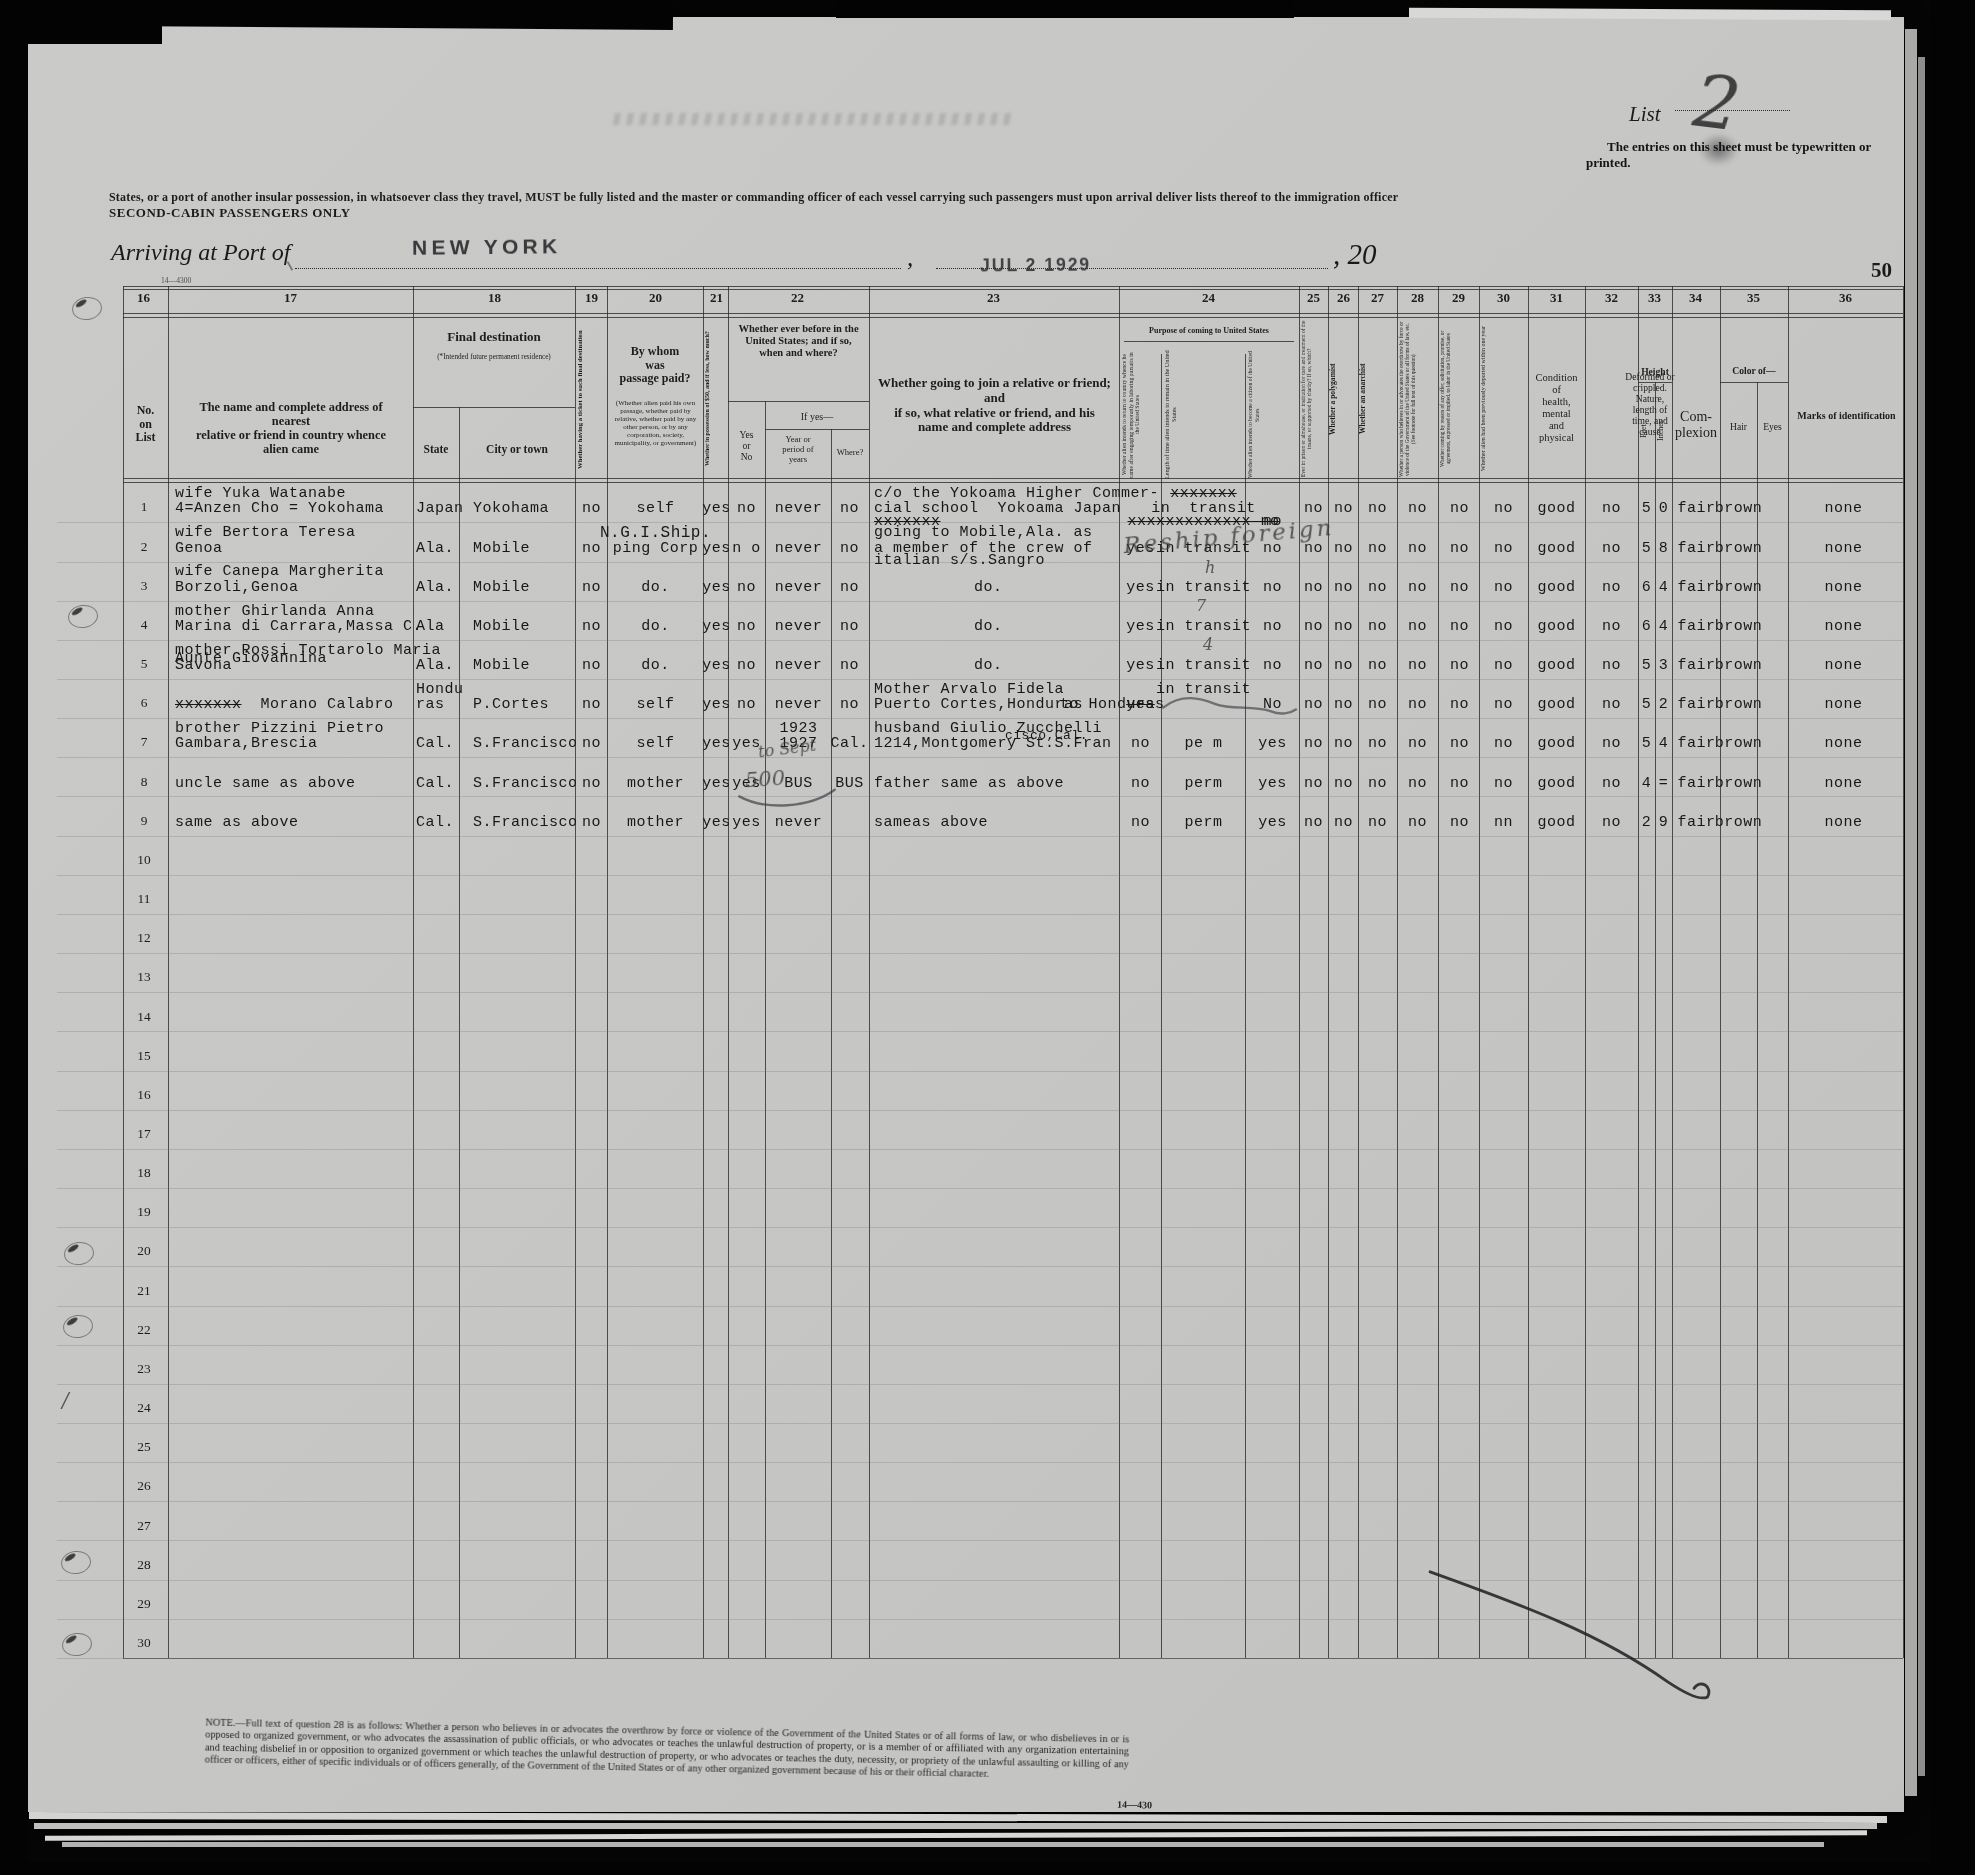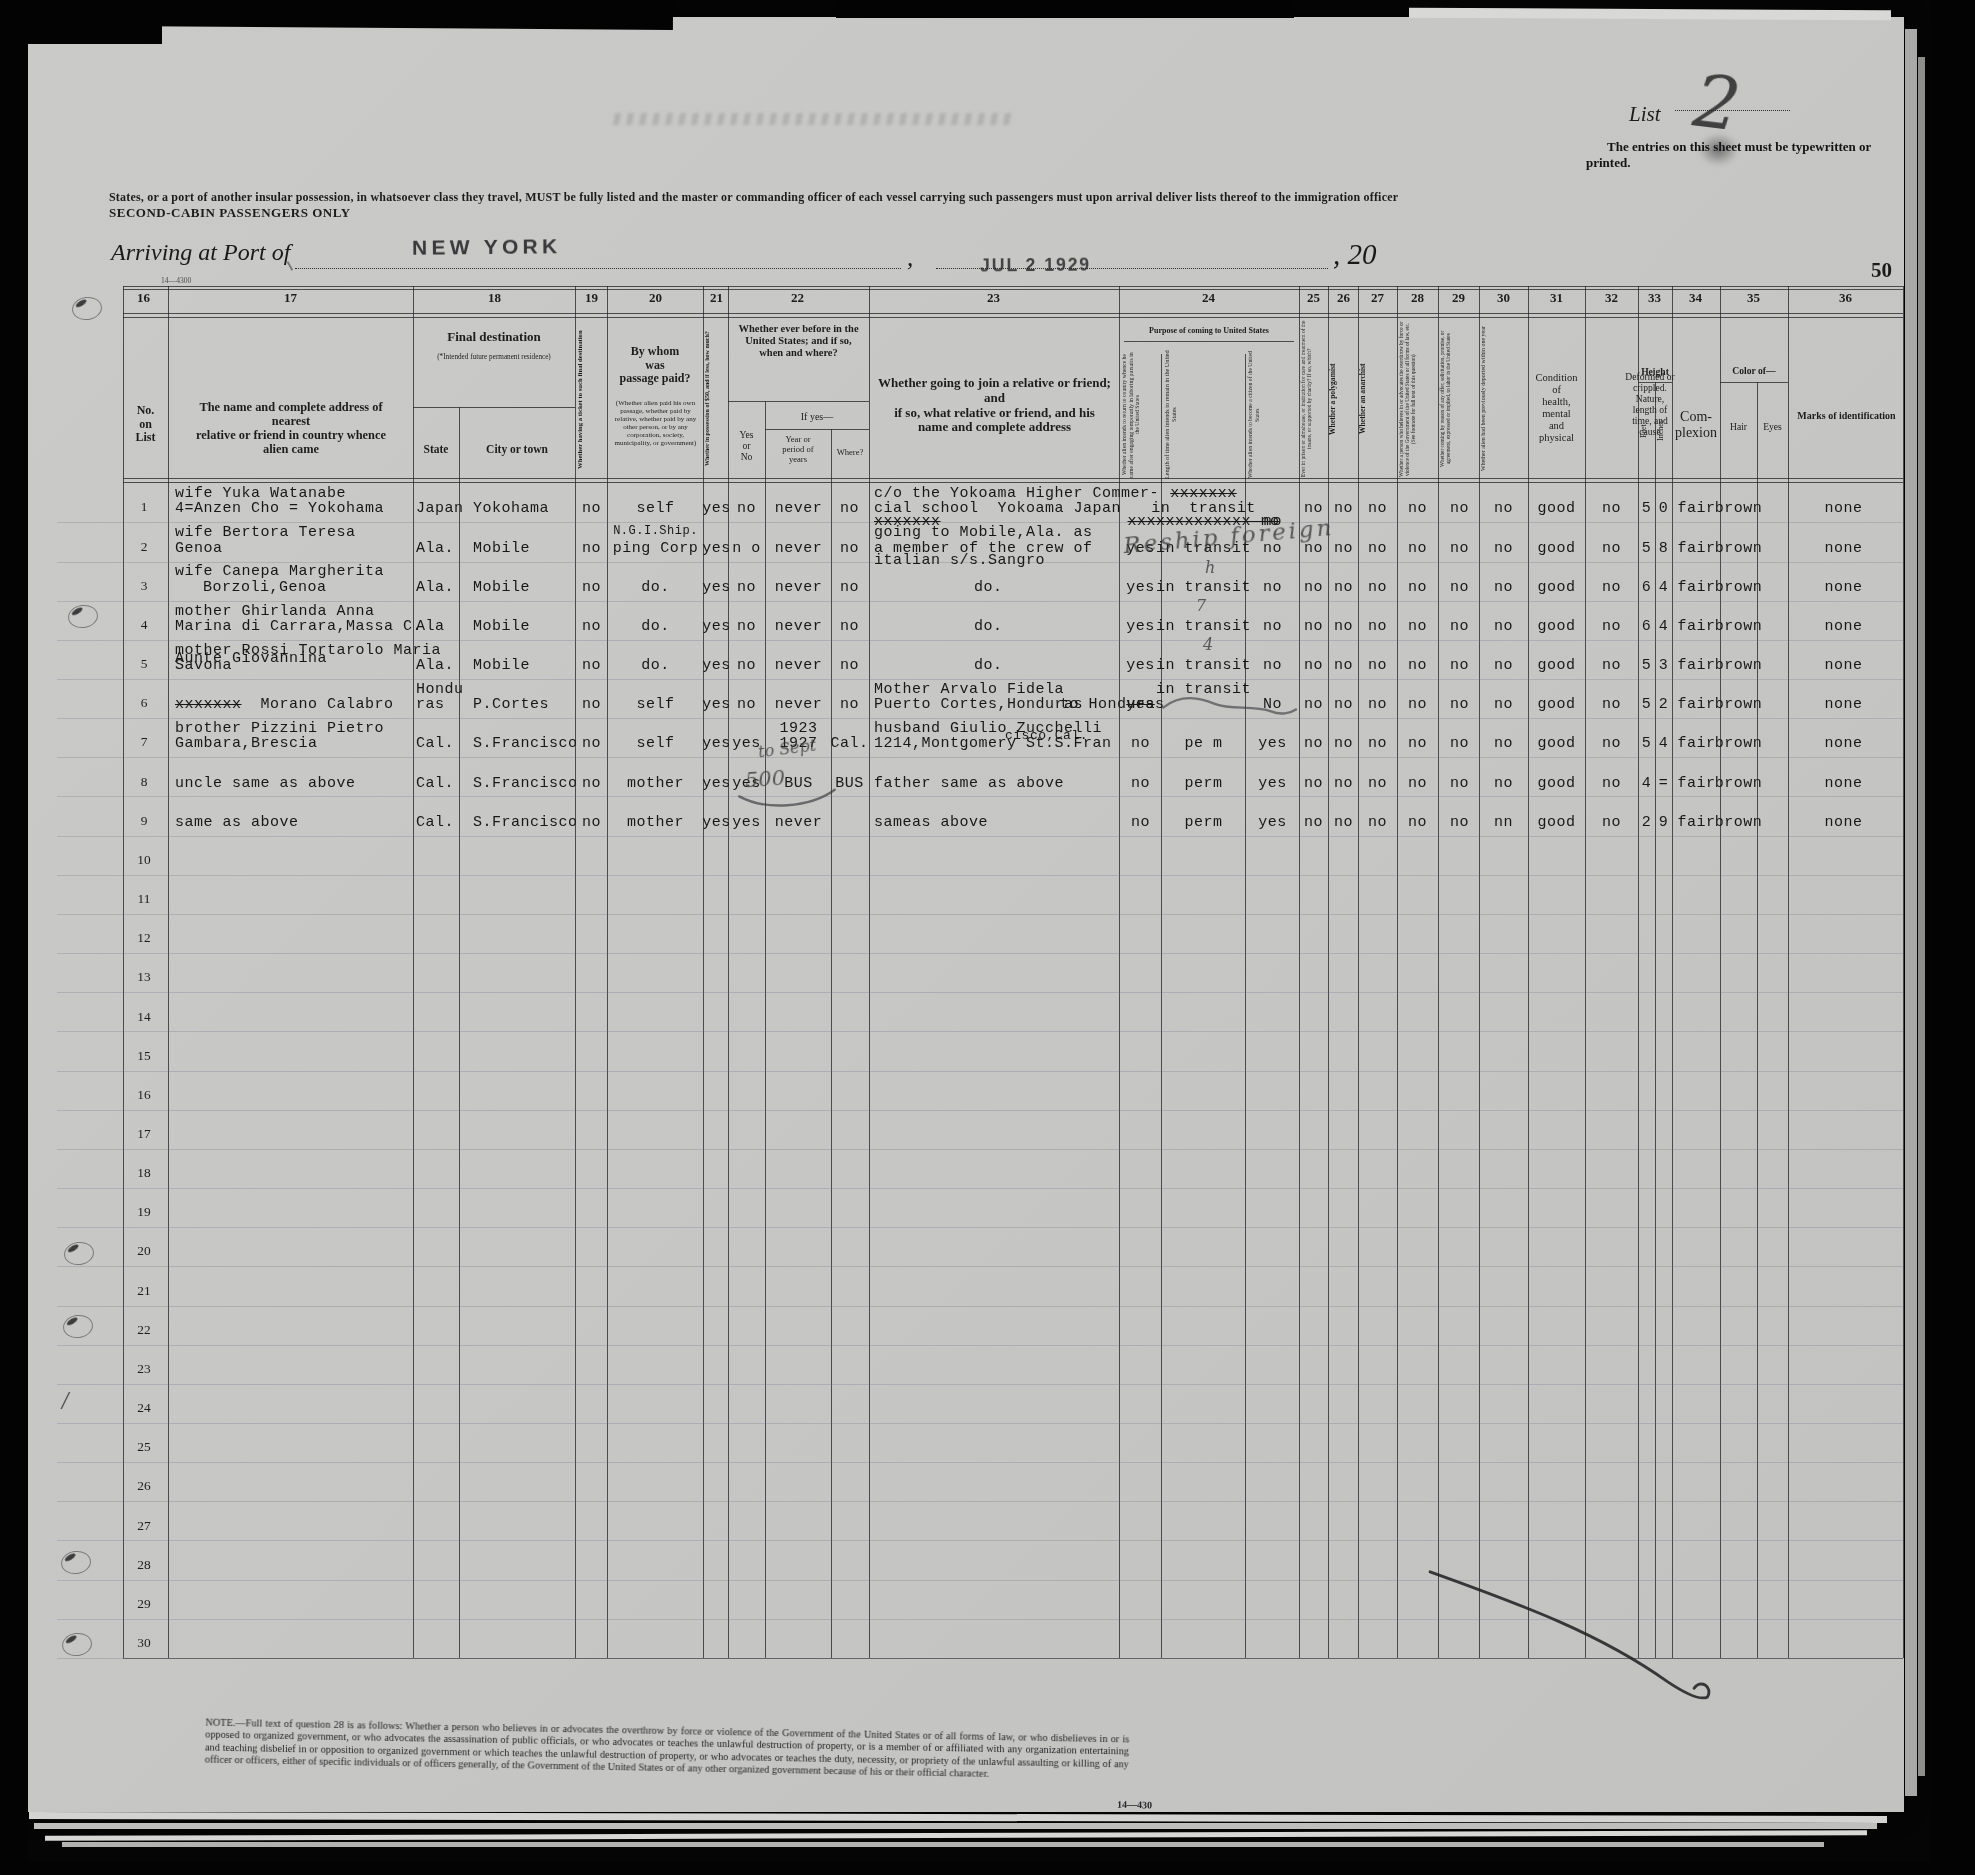--- a/index.html
+++ b/index.html
@@ -276,21 +276,21 @@
       <div class="tw" style="top:500px;font-size:15px;left:1520px;width:287px;text-align:center;">0</div>
       <div class="tw" style="top:500px;font-size:15px;left:1553px;width:287px;text-align:center;">fair</div>
       <div class="tw" style="top:500px;font-size:15px;left:1595px;width:287px;text-align:center;">brown</div>
       <div class="tw" style="top:500px;font-size:15px;left:1700px;width:287px;text-align:center;">none</div>
       <div class="hc" style="left:125px;top:539px;width:38px;font-size:13.4px;">2</div>
       <div class="tw" style="top:524px;font-size:15px;left:175px;">wife Bertora Teresa</div>
       <div class="tw" style="top:540px;font-size:15px;left:175px;">Genoa</div>
       <div class="tw" style="top:540px;font-size:15px;left:416px;">Ala.</div>
       <div class="tw" style="top:540px;font-size:15px;left:473px;">Mobile</div>
       <div class="tw" style="top:540px;font-size:15px;left:448px;width:287px;text-align:center;">no</div>
-      <div class="tw" style="top:524px;font-size:12px;left:512px;width:287px;text-align:center;">N.G.I.Ship.</div>
+      <div class="tw" style="top:524px;font-size:16px;left:512px;width:287px;text-align:center;">N.G.I.Ship.</div>
       <div class="tw" style="top:540px;font-size:15px;left:512px;width:287px;text-align:center;">ping Corp</div>
       <div class="tw" style="top:540px;font-size:15px;left:573px;width:287px;text-align:center;">yes</div>
       <div class="tw" style="top:540px;font-size:15px;left:603px;width:287px;text-align:center;">n o</div>
       <div class="tw" style="top:540px;font-size:15px;left:655px;width:287px;text-align:center;">never</div>
       <div class="tw" style="top:540px;font-size:15px;left:706px;width:287px;text-align:center;">no</div>
       <div class="tw" style="top:524px;font-size:15px;left:874px;">going to Mobile,Ala. as</div>
       <div class="tw" style="top:540px;font-size:15px;left:874px;">a member of the crew of</div>
       <div class="tw" style="top:552px;font-size:15px;left:874px;">italian s/s.Sangro</div>
       <div class="tw" style="top:540px;font-size:15px;left:997px;width:287px;text-align:center;">yes</div>
       <div class="tw" style="top:540px;font-size:15px;left:1060px;width:287px;text-align:center;">in transit</div>
@@ -303,21 +303,21 @@
       <div class="tw" style="top:540px;font-size:15px;left:1360px;width:287px;text-align:center;">no</div>
       <div class="tw" style="top:540px;font-size:15px;left:1413px;width:287px;text-align:center;">good</div>
       <div class="tw" style="top:540px;font-size:15px;left:1468px;width:287px;text-align:center;">no</div>
       <div class="tw" style="top:540px;font-size:15px;left:1503px;width:287px;text-align:center;">5</div>
       <div class="tw" style="top:540px;font-size:15px;left:1520px;width:287px;text-align:center;">8</div>
       <div class="tw" style="top:540px;font-size:15px;left:1553px;width:287px;text-align:center;">fair</div>
       <div class="tw" style="top:540px;font-size:15px;left:1595px;width:287px;text-align:center;">brown</div>
       <div class="tw" style="top:540px;font-size:15px;left:1700px;width:287px;text-align:center;">none</div>
       <div class="hc" style="left:125px;top:578px;width:38px;font-size:13.4px;">3</div>
       <div class="tw" style="top:563px;font-size:15px;left:175px;">wife Canepa Margherita</div>
-      <div class="tw" style="top:579px;font-size:15px;left:175px;margin-left:28px;">Borzoli,Genoa</div>
+      <div class="tw" style="top:579px;font-size:15px;left:175px;">Borzoli,Genoa</div>
       <div class="tw" style="top:579px;font-size:15px;left:416px;">Ala.</div>
       <div class="tw" style="top:579px;font-size:15px;left:473px;">Mobile</div>
       <div class="tw" style="top:579px;font-size:15px;left:448px;width:287px;text-align:center;">no</div>
       <div class="tw" style="top:579px;font-size:15px;left:512px;width:287px;text-align:center;">do.</div>
       <div class="tw" style="top:579px;font-size:15px;left:573px;width:287px;text-align:center;">yes</div>
       <div class="tw" style="top:579px;font-size:15px;left:603px;width:287px;text-align:center;">no</div>
       <div class="tw" style="top:579px;font-size:15px;left:655px;width:287px;text-align:center;">never</div>
       <div class="tw" style="top:579px;font-size:15px;left:706px;width:287px;text-align:center;">no</div>
       <div class="tw" style="top:579px;font-size:15px;left:974px;">do.</div>
       <div class="tw" style="top:579px;font-size:15px;left:997px;width:287px;text-align:center;">yes</div>

